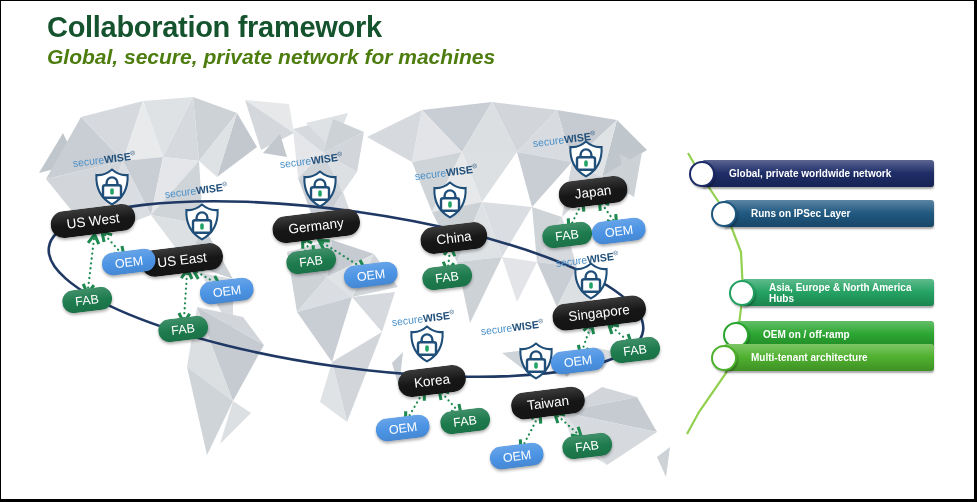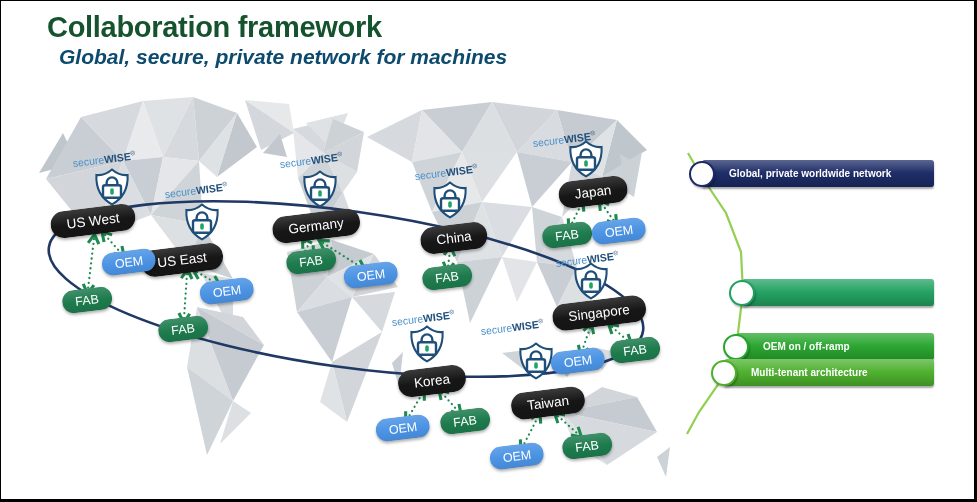--- a/index.html
+++ b/index.html
@@ -1,21 +1,21 @@
 <!DOCTYPE html>
 <html><head>
 <meta charset="utf-8">
 <style>
   html,body{margin:0;padding:0;background:#fff;}
   .frame{position:relative;width:977px;height:502px;background:#fff;overflow:hidden;
          font-family:"Liberation Sans",sans-serif;box-sizing:border-box;
          border:1px solid #000;border-right:3px solid #000;border-bottom:3px solid #000;}
   .bg{position:absolute;left:0;top:0;z-index:0;}
   .title{position:absolute;left:46px;top:10px;font-size:29px;font-weight:700;color:#14532d;letter-spacing:-.3px;z-index:5;}
-  .subtitle{position:absolute;left:46px;top:44px;font-size:21px;font-weight:700;font-style:italic;color:#0c4a6e;z-index:5;margin-left:12px;}
+  .subtitle{position:absolute;left:46px;top:44px;font-size:21px;font-weight:700;font-style:italic;color:#4d7c0f;z-index:5;}
   .brand{position:absolute;font-size:10.5px;white-space:nowrap;z-index:4;
          transform:translate(-50%,-50%) rotate(-7deg);}
   .brand .p1{color:#4a90c8;}
   .brand .p2{color:#1f4e79;font-weight:700;}
   .brand sup{font-size:6.5px;color:#1f4e79;}
   .shield{position:absolute;z-index:3;width:36px;height:42px;}
   .pill{position:absolute;display:inline-flex;align-items:center;justify-content:center;
         color:#fff;white-space:nowrap;z-index:4;border-radius:14px;
         transform:translate(-50%,-50%) rotate(-7deg);
         box-shadow:0 2px 3px rgba(0,0,0,.3);
@@ -211,25 +211,30 @@
   <div class="pill sat" style="left: 634px; top: 349px; background-color: rgb(29, 123, 77);">FAB</div>
   <div class="pill sat" style="left: 402px; top: 427px; background-color: rgb(75, 147, 228);">OEM</div>
   <div class="pill sat" style="left: 464px; top: 420px; background-color: rgb(29, 123, 77);">FAB</div>
   <div class="pill sat" style="left: 516px; top: 455px; background-color: rgb(75, 147, 228);">OEM</div>
   <div class="pill sat" style="left: 586px; top: 445px; background-color: rgb(29, 123, 77);">FAB</div>
 
   <div class="banner" style="left: 701px; top: 159px; width: 232px; background-color: rgb(27, 42, 102);">
     <span class="dot" style="border-color: rgb(27, 42, 102);"></span>
     <span>Global, private worldwide network</span>
   </div>
+  <div class="banner" style="left: 723px; top: 199px; width: 210px; background-color: rgb(29, 86, 127);">
+    <span class="dot" style="border-color: rgb(29, 86, 127);"></span>
+    <span>Runs on IPSec Layer</span>
+  </div>
   <div class="banner" style="left: 741px; top: 278px; width: 192px; background-color: rgb(33, 161, 97);">
     <span class="dot" style="border-color: rgb(33, 161, 97);"></span>
-  </div>
-  <div class="banner" style="left: 735px; top: 332px; width: 198px; background-color: rgb(40, 165, 46);">
+    <span>Asia, Europe &amp; North America Hubs</span>
+  </div>
+  <div class="banner" style="left: 735px; top: 320px; width: 198px; background-color: rgb(40, 165, 46);">
     <span class="dot" style="border-color: rgb(40, 165, 46);"></span>
     <span>OEM on / off-ramp</span>
   </div>
-  <div class="banner" style="left: 723px; top: 358px; width: 210px; background-color: rgb(76, 176, 44);">
+  <div class="banner" style="left: 723px; top: 343px; width: 210px; background-color: rgb(76, 176, 44);">
     <span class="dot" style="border-color: rgb(76, 176, 44);"></span>
     <span>Multi-tenant architecture</span>
   </div>
 
 </div>
 
 </body></html>

